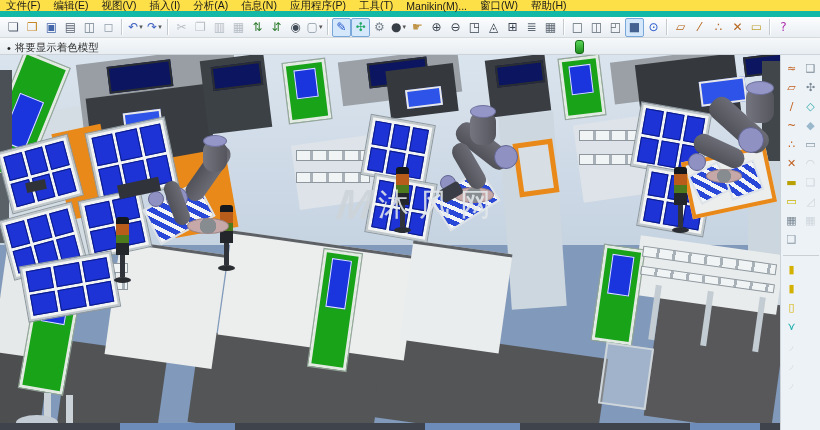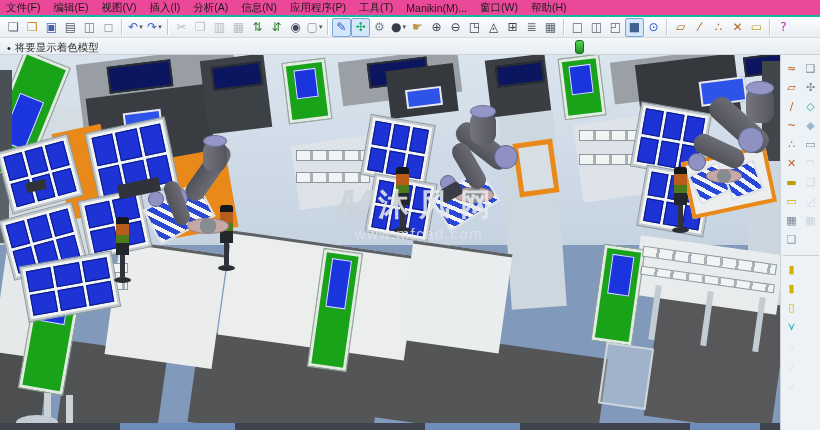--- a/index.html
+++ b/index.html
@@ -1,18 +1,18 @@
 <!DOCTYPE html>
 <html><head>
 <meta charset="utf-8">
 <style>
   html,body{margin:0;padding:0;background:#9aa7b4;}
   .app{position:relative;width:820px;height:430px;overflow:hidden;font-family:"Liberation Sans",sans-serif;background:#f2f4f5;user-select:none;}
   
-  .menubar{position:absolute;left:0;top:0;width:820px;height:17px;background:#ec4899;border-bottom:2px solid #14b8a6;display:flex;align-items:center;padding-left:6px;box-sizing:border-box;}
+  .menubar{position:absolute;left:0;top:0;width:820px;height:17px;background:#fde047;border-bottom:6px solid #14b8a6;display:flex;align-items:center;padding-left:6px;box-sizing:border-box;}
   .menu-item{font-size:10.5px;color:#1a1a1a;margin-right:13px;white-space:nowrap;cursor:default;}
   
   .tbar1{position:absolute;left:0;top:17px;width:820px;height:21px;background:linear-gradient(#fcfdfe,#e9eef3);border-bottom:1px solid #d3d9dd;display:flex;align-items:center;padding-left:4px;box-sizing:border-box;}
   .tbar2{position:absolute;left:0;top:38px;width:820px;height:17px;background:linear-gradient(#f6f8fa,#e7edf2);border-bottom:1px solid #cdd4d9;box-sizing:border-box;}
   .tb-btn{display:inline-flex;align-items:center;justify-content:center;height:17px;min-width:17px;border:1px solid transparent;border-radius:2px;margin:0;position:relative;cursor:default;}
   .tb-btn .glyph{font-family:"DejaVu Sans",sans-serif;font-size:12px;line-height:16px;}
   .tb-btn.active{background:#d5e7fa;border-color:#79a7d9;}
   .tb-btn.dis{opacity:.38;}
   .tb-btn .drop{font-size:7px;color:#555;margin-left:1px;}
   .tb-sep{width:1px;height:16px;background:#c3cad0;border-right:1px solid #fff;margin:0 3px;}
@@ -51,21 +51,21 @@
   .rb{position:absolute;box-sizing:border-box;}
   .rb-base{background:radial-gradient(circle at 50% 50%, #878c91 0 38%, #c7a8a8 40%);border-radius:50%;border:1px solid #9b8484;}
   .rb-shoulder{background:linear-gradient(90deg,#74757e,#54555d);border-radius:11px;}
   .rb-cap{background:#9496c8;border-radius:50%;border:1px solid #6f719c;}
   .rb-arm{background:linear-gradient(#6b6c75,#515259);border-radius:10px;}
   .rb-joint{background:#8f91c3;border-radius:50%;border:1px solid #636592;}
   .slats{background:repeating-linear-gradient(55deg,#f2f4f6 0 4px,#2a48d8 4px 9px);border:2px solid #dde3e8;}
   .wm{position:absolute;left:314px;top:130px;width:210px;text-align:center;z-index:40;color:rgba(228,232,235,.88);pointer-events:none;}
   .wm .row{display:flex;align-items:center;justify-content:center;}
   .wm .logo{font-size:42px;font-weight:bold;font-style:italic;margin-right:6px;line-height:40px;transform:skewX(-8deg);color:rgba(205,211,216,.85);}
-  .wm .title{font-size:31px;font-weight:bold;letter-spacing:10px;line-height:38px;}
+  .wm .title{font-size:31px;font-weight:normal;letter-spacing:10px;line-height:38px;}
   .wm .url{font-size:15px;letter-spacing:1.5px;color:rgba(222,227,231,.85);}
   .bstrip{position:absolute;left:0;top:368px;width:780px;height:7px;background:#3f444c;}
 </style>
 </head>
 <body>
 
 <div class="app">
 
   <div class="menubar">
       <span class="menu-item">文件(F)</span>
@@ -447,21 +447,20 @@
     <div class="bstrip"></div>
     <div class="s" style="left:120px;top:368px;width:115px;height:7px;background:#6d8cba;"></div>
     <div class="s" style="left:425px;top:368px;width:95px;height:7px;background:#6d8cba;"></div>
     <div class="s" style="left:690px;top:368px;width:70px;height:7px;background:#6d8cba;"></div>
 
     <div class="wm">
       <div class="row">
         <span class="logo">M</span>
         <span class="title">沐风网</span>
       </div>
-      <div class="url">www.mfcad.com</div>
     </div>
   </div>
 
   <div class="sidebar">
     <div class="sb-grid">
         <span class="sb-btn">
           <span class="glyph" style="color: rgb(192, 96, 32);">≈</span>
         </span>
         <span class="sb-btn">
           <span class="glyph" style="color: rgb(122, 136, 148);">❑</span>

